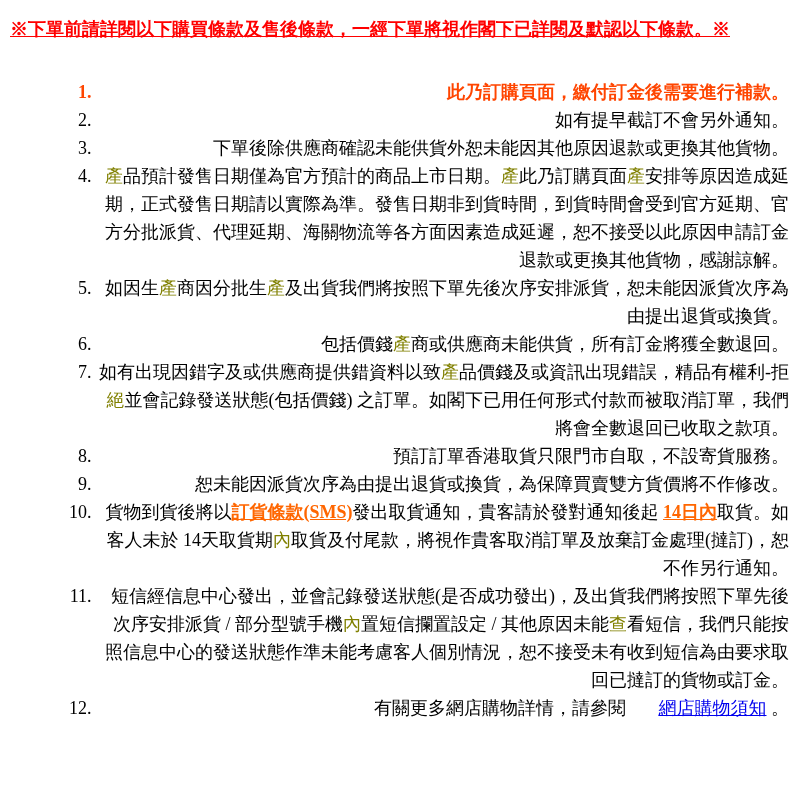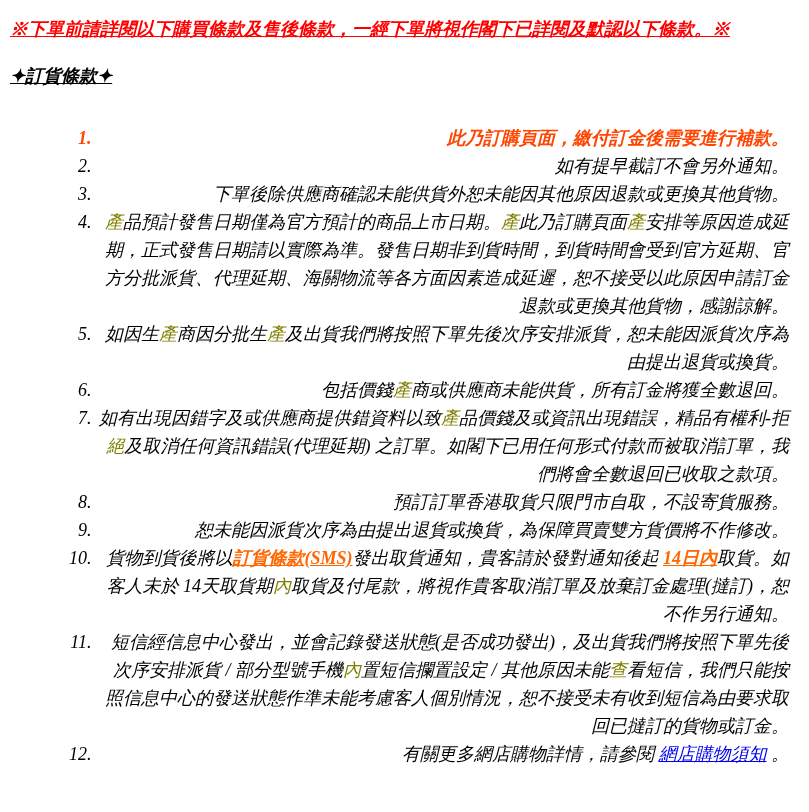--- a/index.html
+++ b/index.html
@@ -11,21 +11,20 @@
     font-family: "Liberation Serif", "DejaVu Serif", serif;
     font-size: 18px;
     color: #000000;
   }
   .page {
     width: 809px;
     min-height: 812px;
     box-sizing: border-box;
     padding: 10px 12px 20px 10px;
     background: #ffffff;
-    font-style: italic;
   }
   .header {
     color: var(--red, #FF0000);
     font-weight: bold;
     text-decoration: underline;
     margin: 6px 0 0 0;
     line-height: 26px;
   }
   .section-title {
     display: inline-block;
@@ -53,37 +52,35 @@
   }
   .orange-link {
     color: var(--orange, #FF6600);
     font-weight: bold;
     text-decoration: underline;
   }
   a.blue-link {
     color: var(--blue, #0000EE);
     text-decoration: underline;
     cursor: pointer;
+    margin-left: 28px;
   }
 </style>
 </head>
 <body>
 
 <div class="page">
   <div class="header">※下單前請詳閱以下購買條款及售後條款，一經下單將視作閣下已詳閱及默認以下條款。※</div>
-  <div>
-    <span class="section-title">✦訂貨條款✦</span>
-  </div>
   <ol class="terms">
       <li class="red-item"><span>此乃訂購頁面，繳付訂金後需要進行補款。</span></li>
       <li><span>如有提早截訂不會另外通知。</span></li>
       <li><span>下單後除供應商確認未能供貨外恕未能因其他原因退款或更換其他貨物。</span></li>
       <li><span class="olive">產</span><span>品預計發售日期僅為官方預計的商品上市日期。</span><span class="olive">產</span><span>此乃訂購頁面</span><span class="olive">產</span><span>安排等原因造成延期，正式發售日期請以實際為準。發售日期非到貨時間，到貨時間會受到官方延期、官方分批派貨、代理延期、海關物流等各方面因素造成延遲，恕不接受以此原因申請訂金退款或更換其他貨物，感謝諒解。</span></li>
       <li><span>如因生</span><span class="olive">產</span><span>商因分批生</span><span class="olive">產</span><span>及出貨我們將按照下單先後次序安排派貨，恕未能因派貨次序為由提出退貨或換貨。</span></li>
       <li><span>包括價錢</span><span class="olive">產</span><span>商或供應商未能供貨，所有訂金將獲全數退回。</span></li>
-      <li><span>如有出現因錯字及或供應商提供錯資料以致</span><span class="olive">產</span><span>品價錢及或資訊出現錯誤，精品有權利-拒</span><span class="olive">絕</span><span>及取消任何資訊錯誤(代理延期) 之訂單。如閣下已用任何形式付款而被取消訂單，我們將會全數退回已收取之款項。</span></li>
+      <li><span>如有出現因錯字及或供應商提供錯資料以致</span><span class="olive">產</span><span>品價錢及或資訊出現錯誤，精品有權利-拒</span><span class="olive">絕</span><span>並會記錄發送狀態(包括價錢) 之訂單。如閣下已用任何形式付款而被取消訂單，我們將會全數退回已收取之款項。</span></li>
       <li><span>預訂訂單香港取貨只限門市自取，不設寄貨服務。</span></li>
       <li><span>恕未能因派貨次序為由提出退貨或換貨，為保障買賣雙方貨價將不作修改。</span></li>
       <li><span>貨物到貨後將以</span><span class="orange-link">訂貨條款(SMS)</span><span>發出取貨通知，貴客請於發對通知後起 </span><span class="orange-link">14日內</span><span>取貨。如客人未於 14天取貨期</span><span class="olive">內</span><span>取貨及付尾款，將視作貴客取消訂單及放棄訂金處理(撻訂)，恕不作另行通知。</span></li>
       <li><span>短信經信息中心發出，並會記錄發送狀態(是否成功發出)，及出貨我們將按照下單先後次序安排派貨 / 部分型號手機</span><span class="olive">內</span><span>置短信攔置設定 / 其他原因未能</span><span class="olive">查</span><span>看短信，我們只能按照信息中心的發送狀態作準未能考慮客人個別情況，恕不接受未有收到短信為由要求取回已撻訂的貨物或訂金。</span></li>
       <li><span>有關更多網店購物詳情，請參閱 </span><a href="#" class="blue-link">網店購物須知</a><span> 。</span></li>
     </ol>
 </div>
 
 </body></html>

